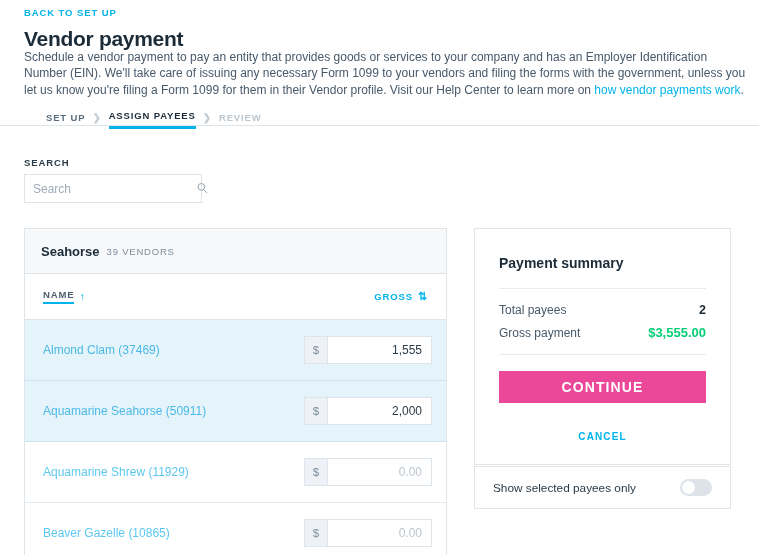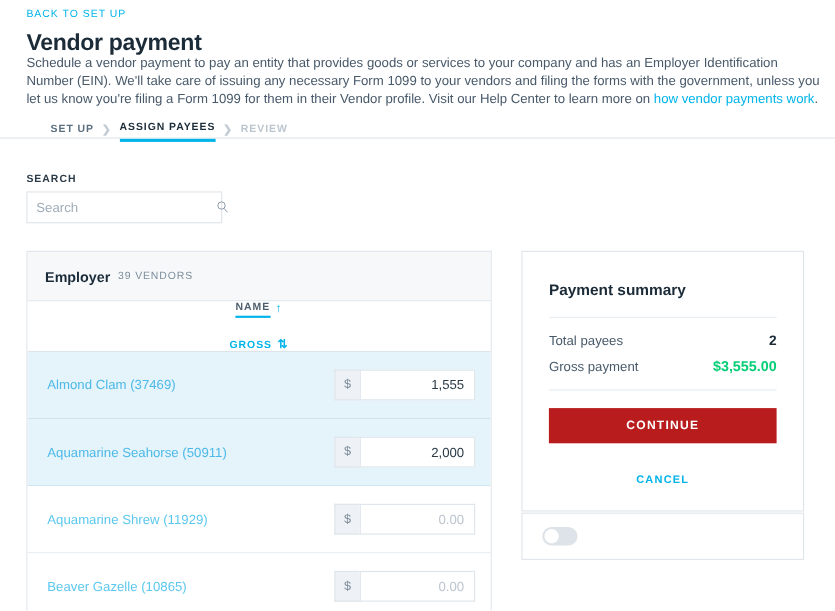--- a/index.html
+++ b/index.html
@@ -8,21 +8,21 @@
     background: #ffffff;
     font-family: "Liberation Sans", sans-serif;
     color: #2b3b47;
     overflow: hidden;
   }
   .page { position: relative; width: 759px; height: 555px; }
 
   
   .back-link {
     position: absolute; left: 24px; top: 7px;
-    font-size: 9.5px; font-weight: normal; letter-spacing: 0.9px;
+    font-size: 9.5px; font-weight: bold; letter-spacing: 0.9px;
     color: #00b4ea; text-decoration: none; cursor: pointer;
   }
   .page-title {
     position: absolute; left: 24px; top: 27px;
     font-size: 21px; font-weight: bold; letter-spacing: -0.3px;
     color: #1b2b38;
   }
   .page-desc {
     position: absolute; left: 24px; top: 49px; width: 722px;
     font-size: 12px; line-height: 16.4px; color: #48596a;
@@ -75,21 +75,21 @@
     display: flex; align-items: center; padding: 0 16px;
   }
   .card-head .title { font-size: 13px; font-weight: bold; color: #1b2b38; }
   .card-head .count {
     font-size: 9.5px; font-weight: normal; letter-spacing: 0.8px;
     color: #7d8d9b; margin-left: 7px;
   }
   .col-head {
     height: 46px; border-bottom: 1px solid #dfe4e8;
     display: flex; align-items: center; justify-content: space-between;
-    padding: 0 18px 0 18px; background: #fff; flex-direction: column;
+    padding: 0 18px 0 18px; background: #fff;
   }
   .sort {
     display: inline-flex; align-items: center; gap: 5px;
     font-size: 9.5px; font-weight: bold; letter-spacing: 0.85px; cursor: pointer;
   }
   .sort.name .lbl { color: #4d5f6e; border-bottom: 2px solid #00b4ea; padding-bottom: 2px; }
   .sort.gross .lbl { color: #00b4ea; }
   .arrow { color: #00b4ea; font-size: 11px; line-height: 1; }
 
   .row {
@@ -127,22 +127,22 @@
   .divider { height: 1px; background: #e6ebef; margin: 17px 0 14px 0; }
   .sum-row {
     display: flex; justify-content: space-between; align-items: baseline;
     font-size: 12px; color: #48596a; margin-bottom: 8px;
   }
   .sum-row .val { font-weight: bold; color: #1b2b38; font-size: 12.5px; }
   .sum-row .val.green { color: #05cf76; font-size: 13px; }
   .divider2 { height: 1px; background: #e6ebef; margin: 14px 0 16px 0; }
   .btn-continue {
     display: block; width: 100%; height: 32px; border: 0;
-    background: #b91c1c; color: #fff; cursor: pointer;
-    font-size: 11px; font-weight: bold; letter-spacing: 1.1px;
+    background: #ec4899; color: #fff; cursor: pointer;
+    font-size: 14px; font-weight: bold; letter-spacing: 1.1px;
     font-family: "Liberation Sans", sans-serif;
   }
   .btn-cancel {
     display: block; width: 100%; margin-top: 28px; border: 0;
     background: transparent; color: #00b4ea; cursor: pointer;
     font-size: 10px; font-weight: bold; letter-spacing: 1.1px;
     font-family: "Liberation Sans", sans-serif;
   }
 
   
@@ -190,21 +190,21 @@
     <span class="search-icon">
       <svg width="13" height="13" viewBox="0 0 16 16">
         <circle cx="6.6" cy="6" r="4.1" fill="none" stroke="#8a98a5" stroke-width="1.1"></circle>
         <line x1="9.4" y1="9.3" x2="13.4" y2="13.6" stroke="#8a98a5" stroke-width="1.1"></line>
       </svg>
     </span>
   </div>
 
   <div class="card">
     <div class="card-head">
-      <span class="title">Employer</span>
+      <span class="title">Seahorse</span>
       <span class="count">39 VENDORS</span>
     </div>
 
     <div class="col-head">
       <span class="sort name">
         <span class="lbl">NAME</span>
         <span class="arrow">↑</span>
       </span>
       <span class="sort gross">
         <span class="lbl">GROSS</span>
@@ -255,18 +255,19 @@
     <div class="sum-row">
       <span>Gross payment</span>
       <span class="val green">$3,555.00</span>
     </div>
     <div class="divider2"></div>
     <button class="btn-continue">CONTINUE</button>
     <button class="btn-cancel">CANCEL</button>
   </div>
 
   <div class="toggle-card">
+    <span class="lbl">Show selected payees only</span>
     <span class="switch">
       <span class="knob"></span>
     </span>
   </div>
 
 </div>
 
 </body></html>

